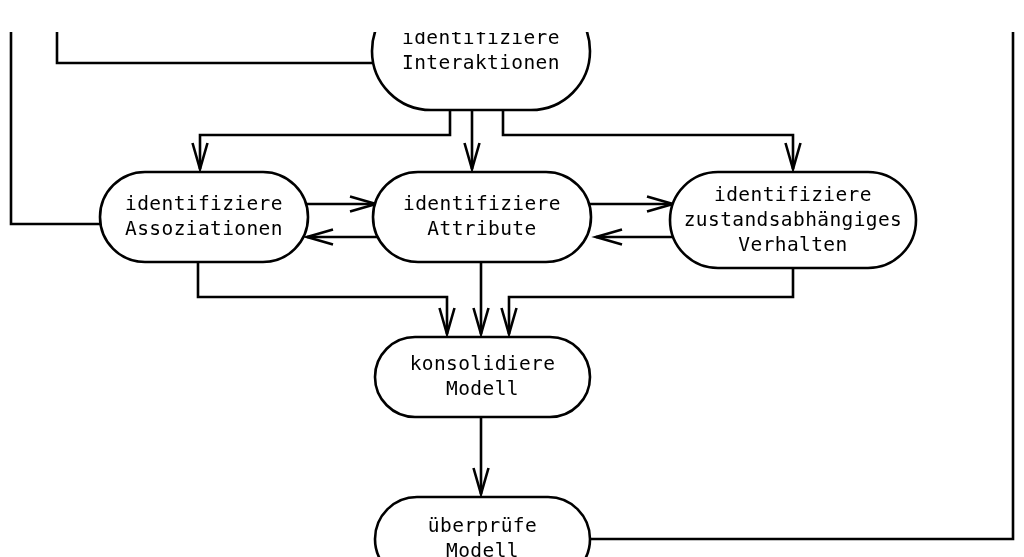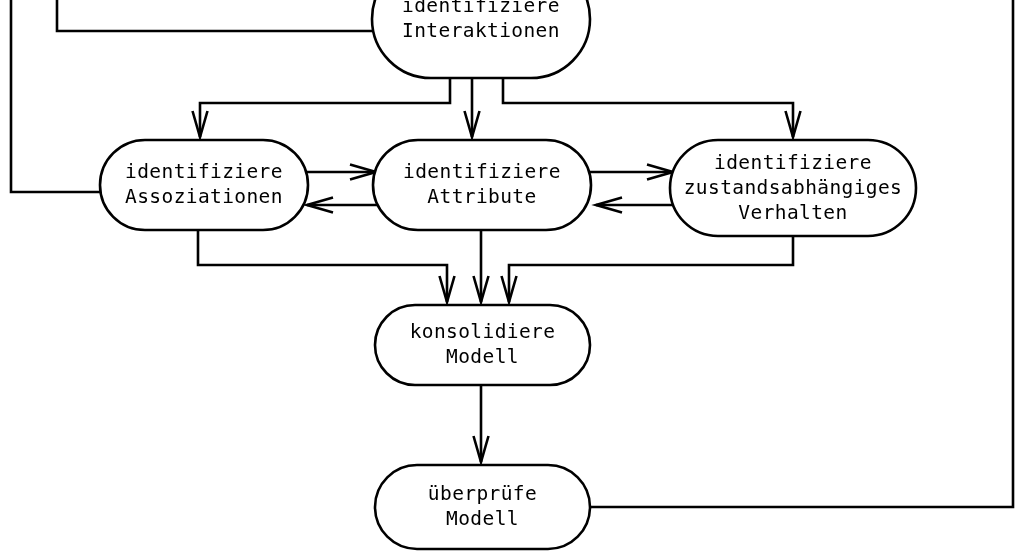--- a/index.html
+++ b/index.html
@@ -11,20 +11,21 @@
     width: 1024px;
     height: 557px;
     overflow: hidden;
     font-family: "DejaVu Sans Mono", "Liberation Mono", monospace;
   }
   #diagram-root {
     position: relative;
     width: 1024px;
     height: 409px;
     background: #ffffff;
+    margin-top: 32px;
   }
   svg#flow {
     display: block;
     width: 1024px;
     height: 557px;
   }
   .node-shape {
     fill: #ffffff;
     stroke: #000000;
     stroke-width: 2.6;

